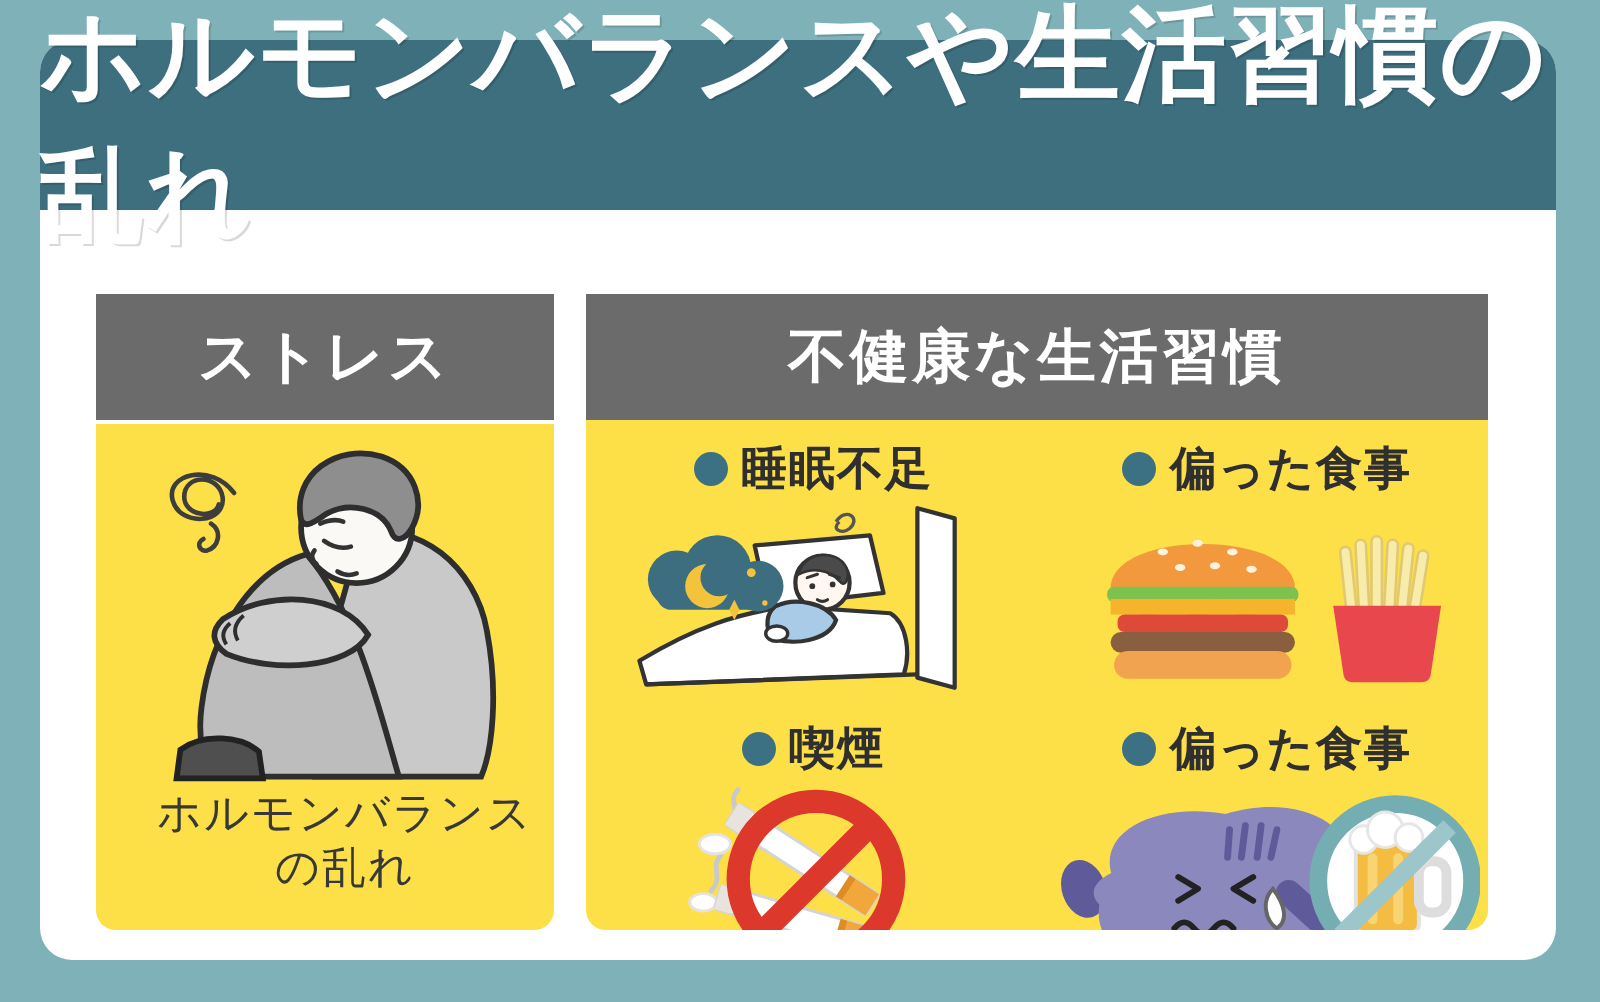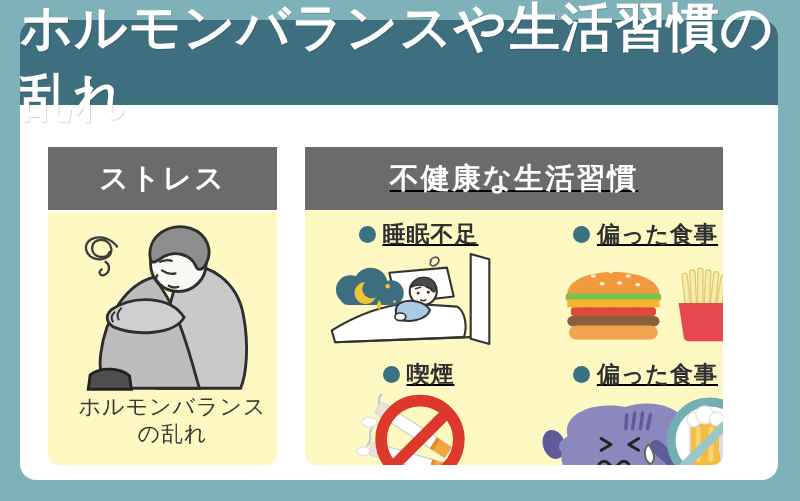--- a/index.html
+++ b/index.html
@@ -30,34 +30,34 @@
     letter-spacing: 1px;
     text-shadow: 1px 1px 0 rgba(0,0,0,0.15);
   }
   .panel {
     position: absolute;
     top: 102px;
     border-radius: 10px;
     overflow: hidden;
   }
   .panel-left  { left: 28px;  width: 229px; height: 343px; }
-  .panel-right { left: 285px; width: 418px; height: 343px; text-decoration: underline; }
+  .panel-right { left: 273px; width: 451px; height: 343px; }
   .panel-header {
     height: 63px;
     background: #6B6B6B;
     display: flex; align-items: center; justify-content: center; margin-top: 25px;
   }
   .panel-header h2 {
     color: #FFFFFF;
     font-size: 29px;
     font-weight: bold;
     letter-spacing: 2px;
   }
   .panel-body {
-    background: #fef9c3;
+    background: #fde047;
     height: 280px;
   }
   .panel-left .panel-body { text-align: center; }
   .man-illustration { display: block; margin: 2px auto 0 auto; }
   .caption {
     font-size: 22px;
     font-weight: normal;
     color: #383838;
     line-height: 1.22;
     letter-spacing: 1px;

